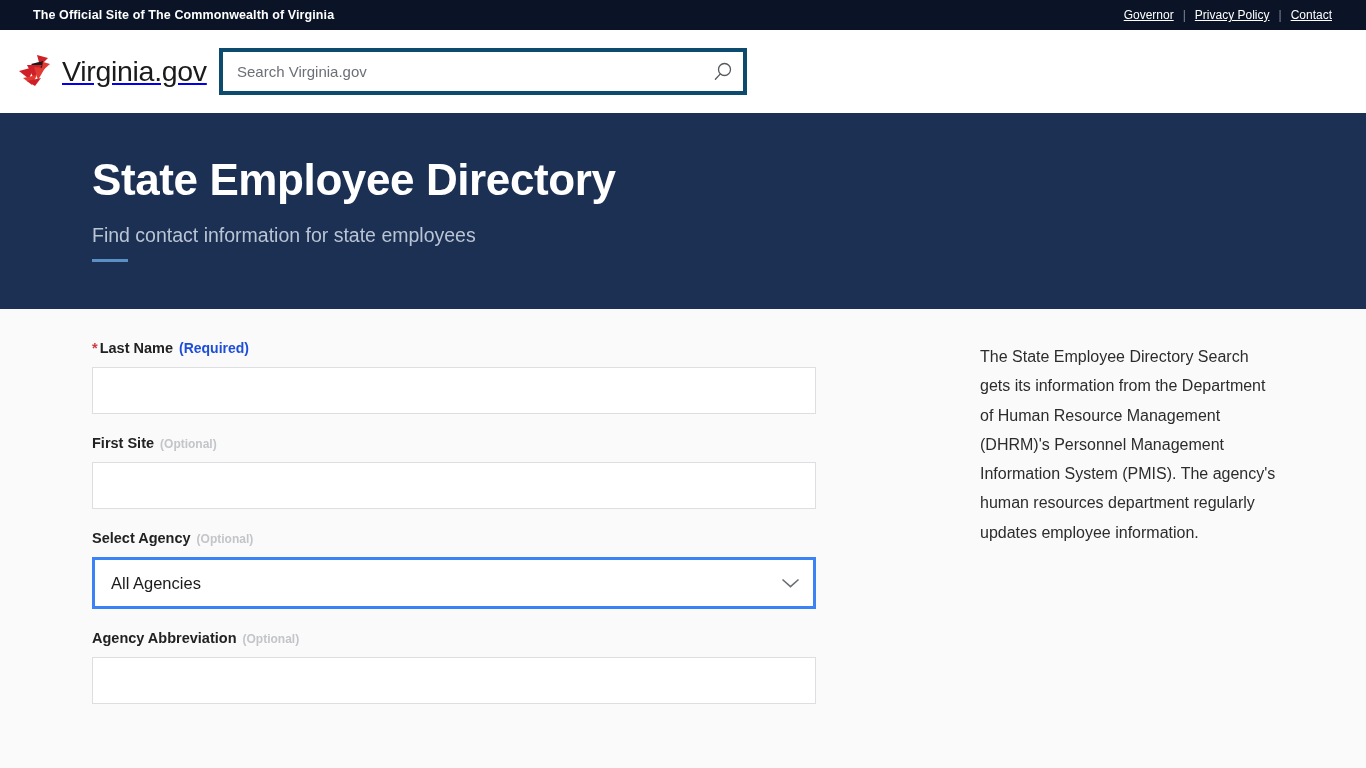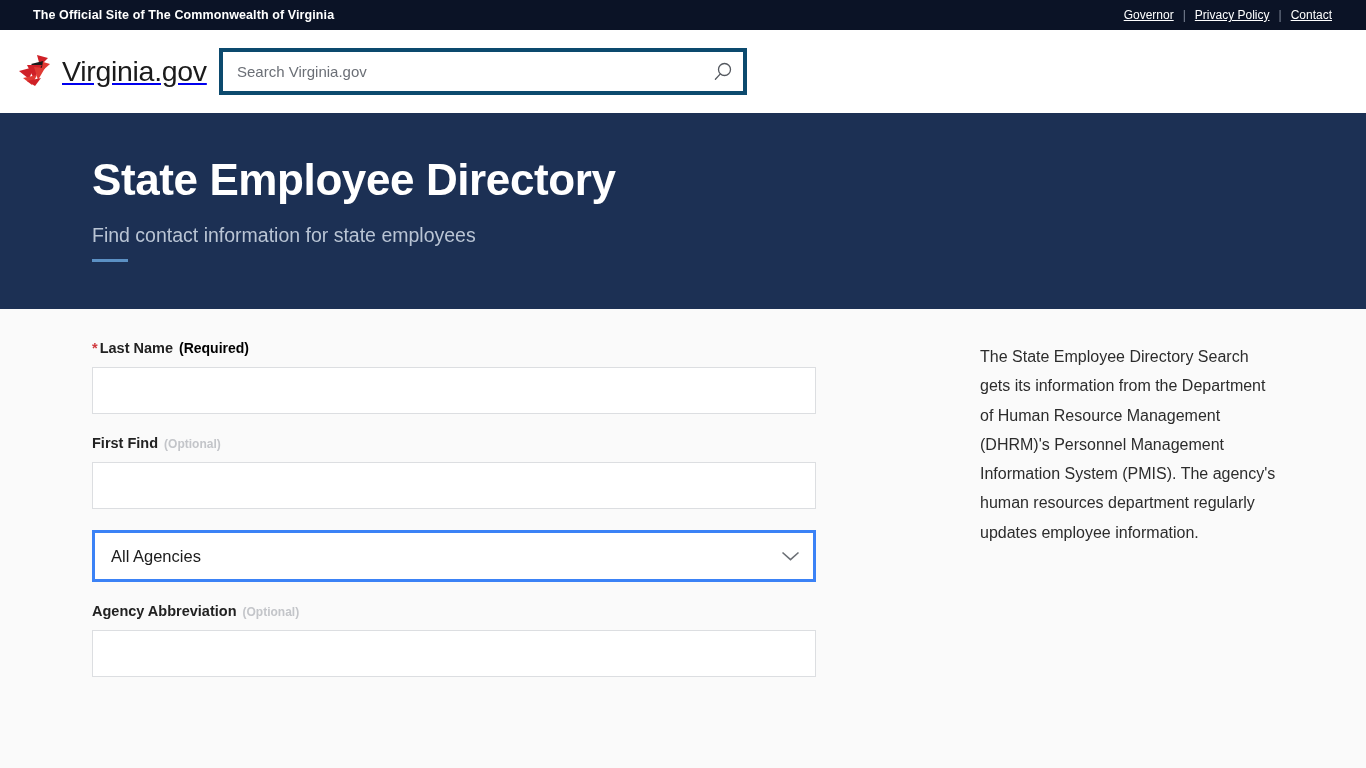--- a/index.html
+++ b/index.html
@@ -149,21 +149,21 @@
 
   .field { margin-bottom: 21px; }
   .field-label {
     font-size: 14.5px;
     font-weight: bold;
     color: #222222;
     margin-bottom: 11px;
     display: block;
   }
   .req-star { color: #d0393e; font-weight: bold; margin-right: 2px; }
-  .tag-required { color: #000000; font-weight: bold; font-size: 14px; margin-left: 6px; }
+  .tag-required { color: #1d4ed8; font-weight: bold; font-size: 14px; margin-left: 6px; }
   .tag-optional { color: #c3c5c9; font-weight: bold; font-size: 12px; margin-left: 6px; }
 
   .field input[type=text] {
     display: block;
     width: 724px;
     height: 47px;
     border: 1px solid #dcdee1;
     background: #ffffff;
     font-size: 15px;
     font-family: "Liberation Sans", sans-serif;
@@ -250,26 +250,29 @@
 
     <div class="field">
       <label class="field-label">
         <span class="req-star">*</span><span>Last Name</span><span class="tag-required">(Required)</span>
       </label>
       <input type="text" value="" style="">
     </div>
 
     <div class="field">
       <label class="field-label">
-        <span>First Find</span><span class="tag-optional">(Optional)</span>
+        <span>First Site</span><span class="tag-optional">(Optional)</span>
       </label>
       <input type="text" value="" style="">
     </div>
 
     <div class="field">
+      <label class="field-label">
+        <span>Select Agency</span><span class="tag-optional">(Optional)</span>
+      </label>
       <div class="selectwrap">
         <div class="sel-box">All Agencies</div>
         <svg class="sel-chevron" width="19" height="11" viewBox="0 0 19 11">
           <polyline points="1.5,2 9.5,9.2 17.5,2" fill="none" stroke="#6c7076" stroke-width="1.6"></polyline>
         </svg>
       </div>
     </div>
 
     <div class="field">
       <label class="field-label">

